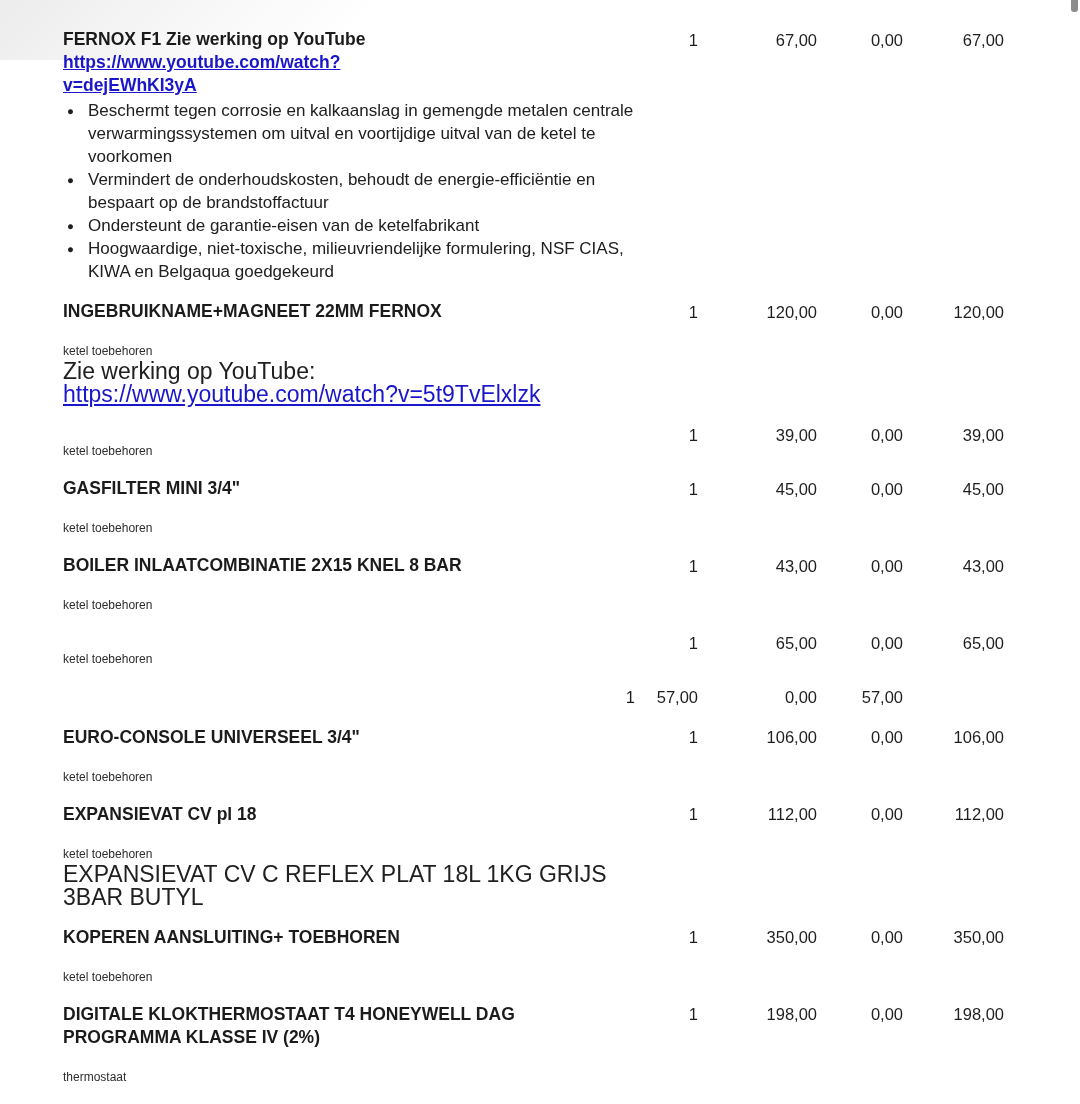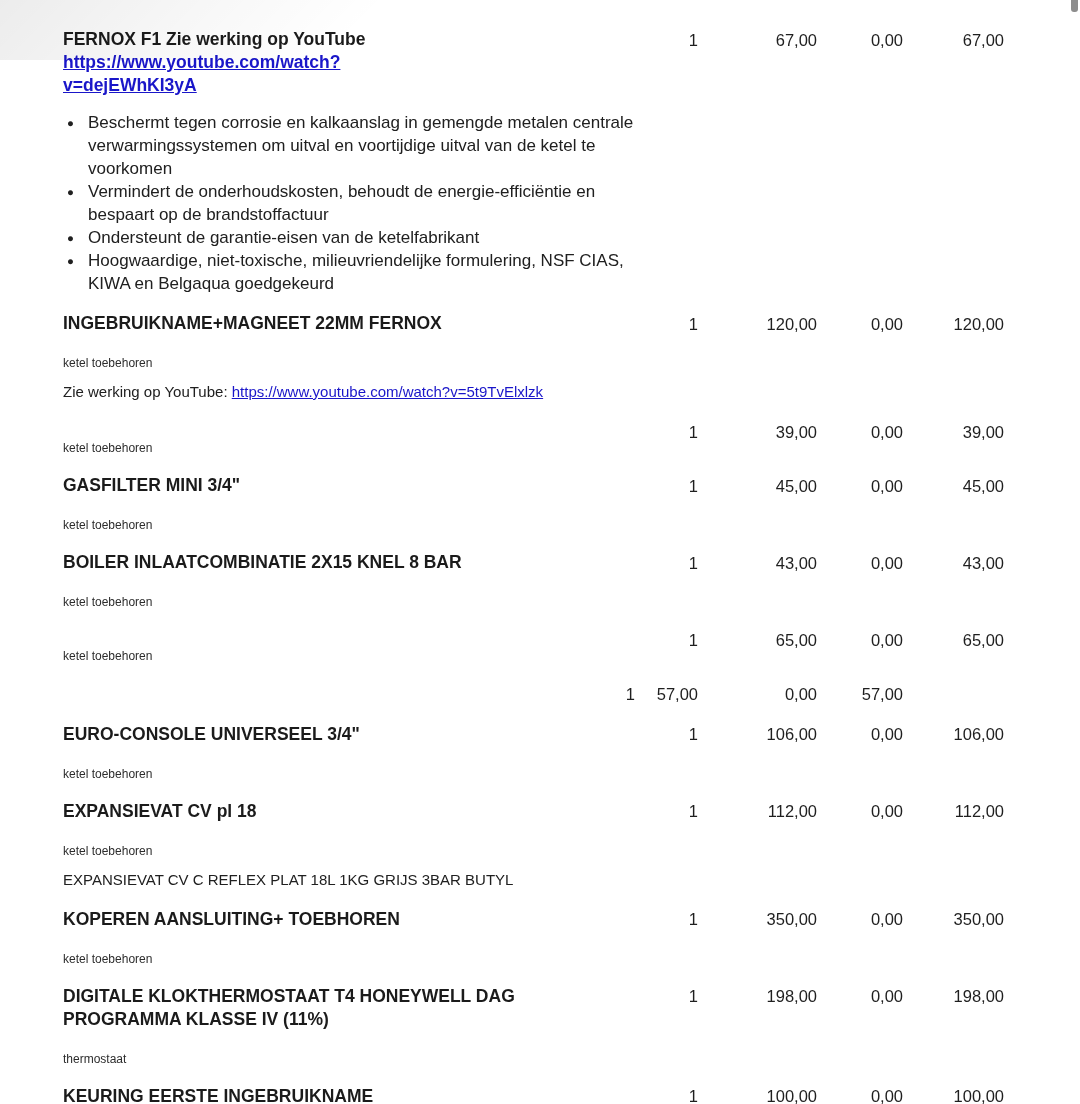--- a/index.html
+++ b/index.html
@@ -48,40 +48,40 @@
     cursor: pointer;
   }
   .subtitle {
     margin-top: 20px;
     font-size: 12px;
     line-height: 17px;
     color: #2d2d2d;
   }
   ul.bullets {
     list-style: none;
-    margin-top: 14px;
+    margin-top: 2px;
     padding-left: 25px;
   }
   ul.bullets li {
     position: relative;
     font-size: 17px;
     line-height: 23px;
     color: #202020;
   }
   ul.bullets li::before {
     content: "●";
     position: absolute;
     left: -21px;
     top: 1px;
     font-size: 11.5px;
     color: #202020;
   }
   .note {
-    margin-top: 8px;
-    font-size: 15px;
+    margin-top: 0;
+    font-size: 23px;
     line-height: 23px;
     color: #202020;
     overflow-wrap: anywhere;
   }
   .note-link {
     color: #1a16c9;
     text-decoration: underline;
     white-space: pre-line;
     overflow-wrap: anywhere;
     cursor: pointer;
@@ -240,21 +240,21 @@
       <div class="num qty">1</div>
       <div class="num price">350,00</div>
       <div class="num discount">0,00</div>
       <div class="num amount">350,00</div>
     </div>
   </div>
 
   <div class="item">
     <div class="row">
       <div class="desc">
-        <div class="title"><span class="title-text">DIGITALE KLOKTHERMOSTAAT T4 HONEYWELL DAG PROGRAMMA KLASSE IV (11%)</span></div>
+        <div class="title"><span class="title-text">DIGITALE KLOKTHERMOSTAAT T4 HONEYWELL DAG PROGRAMMA KLASSE IV (2%)</span></div>
         <div class="subtitle">thermostaat</div>
 
       </div>
       <div class="num qty">1</div>
       <div class="num price">198,00</div>
       <div class="num discount">0,00</div>
       <div class="num amount">198,00</div>
     </div>
   </div>
 

